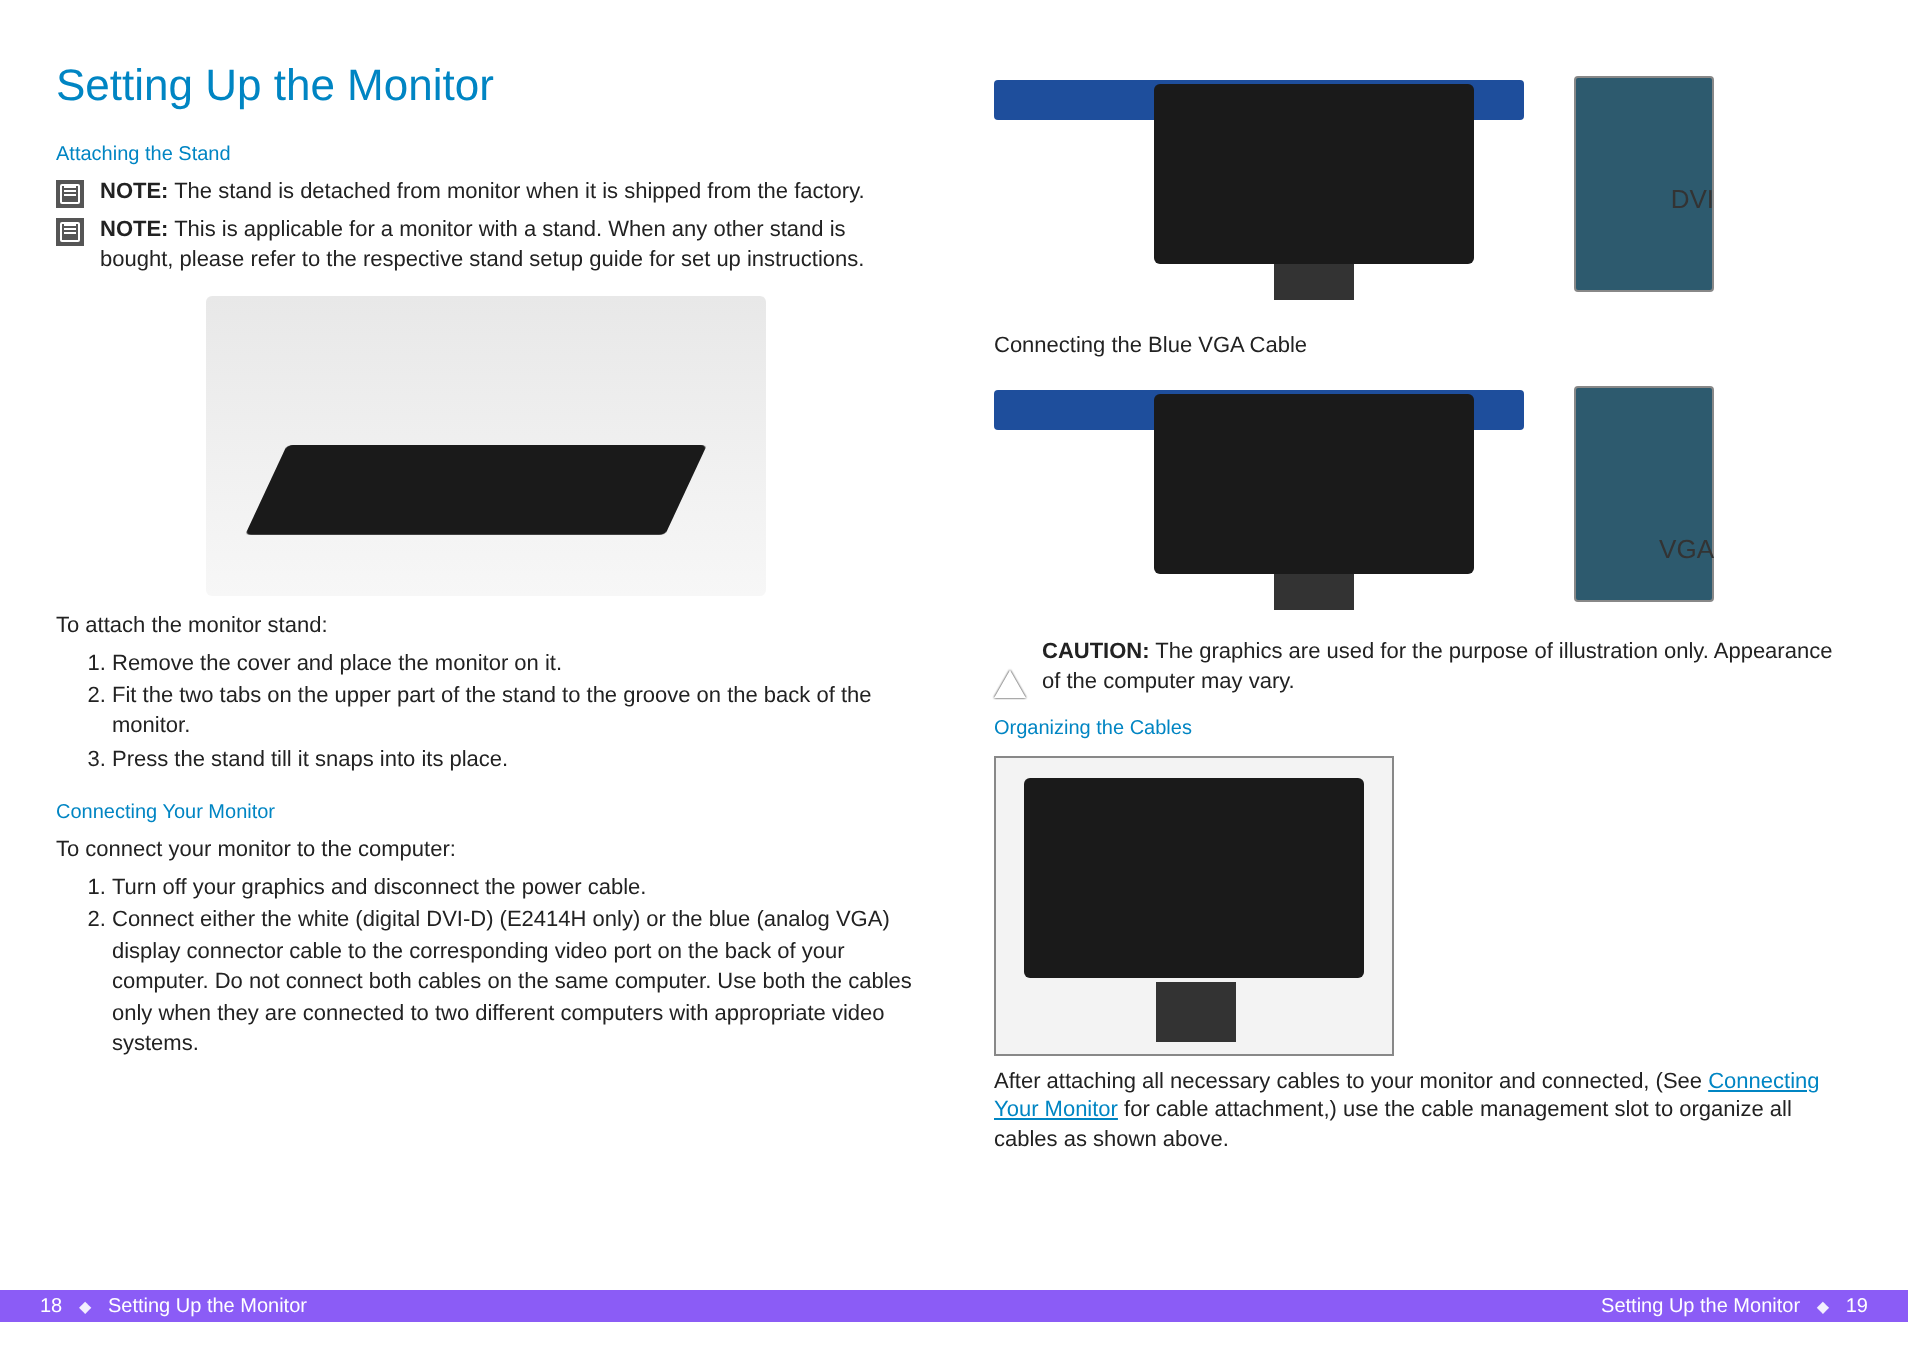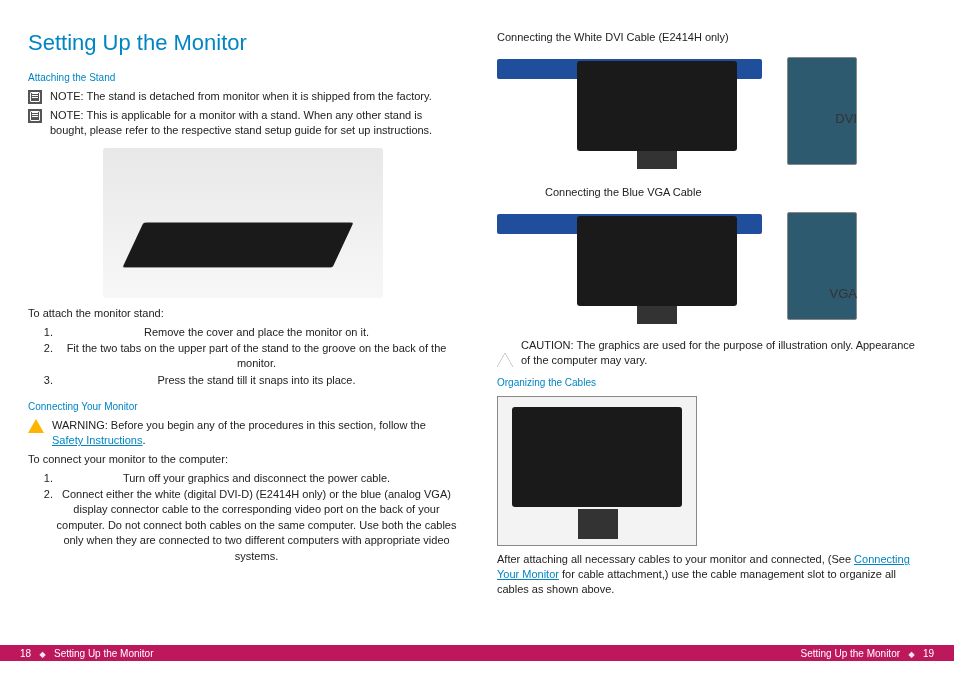--- a/index.html
+++ b/index.html
@@ -72,23 +72,23 @@
   .caution-icon{
     width: 0; height: 0;
     border-left: 8px solid transparent;
     border-right: 8px solid transparent;
     border-bottom: 14px solid #fff;
     flex-shrink: 0;
     position: relative;
     margin-top:1px;
     filter: drop-shadow(0 0 0.6px #000);
   }
-  .bold { font-weight: 400; }
+  .bold { font-weight: 700; }
   .body-text { line-height: 1.35; margin-bottom: 4px; }
-  ol { padding-left: 28px; margin-bottom: 6px; text-align: center; }
+  ol { padding-left: 28px; margin-bottom: 6px; }
   ol li { line-height: 1.4; margin-bottom: 1px; }
   .link { color: #0085c3; text-decoration: underline; }
   .img-box {
     width: 280px; height: 150px;
     margin: 6px auto 8px auto;
     position: relative;
   }
   .stand-img { background: linear-gradient(#e8e8e8,#f7f7f7); border-radius:3px; }
   .stand-img::after{
     content:""; position:absolute; left:30px; bottom:18px; right:40px; height:70px;
@@ -119,21 +119,21 @@
   .org-img{
     width:200px; height:150px; border:1px solid #888; margin:2px 0 6px 0; position:relative; background:#f3f3f3;
   }
   .org-img::after{
     content:""; position:absolute; left:14px; top:10px; right:14px; height:100px; background:#1a1a1a; border-radius:3px;
   }
   .org-img::before{
     content:""; position:absolute; left:80px; bottom:6px; width:40px; height:30px; background:#333;
   }
   .footer{
-    position:absolute; left:0; right:0; bottom:16px; height:16px; background:#be185d; color:#fff;
+    position:absolute; left:0; right:0; bottom:16px; height:16px; background:#8b5cf6; color:#fff;
     display:flex; justify-content:space-between; align-items:center; font-size:10px; padding:0 20px;margin-top:40px;
   }
   .footer .diamond{ font-size:8px; opacity:.9;}
 </style>
 </head>
 <body>
 
 <div class="page">
 
   <div class="col">
@@ -158,44 +158,37 @@
 
     <div class="body-text">To attach the monitor stand:</div>
     <ol>
       <li>Remove the cover and place the monitor on it.</li>
       <li>Fit the two tabs on the upper part of the stand to the groove on the back of the monitor.</li>
       <li>Press the stand till it snaps into its place.</li>
     </ol>
 
     <h2>Connecting Your Monitor</h2>
 
-    <div class="note-row">
-      <div class="warn-icon"></div>
-      <div>
-        <span class="bold">WARNING:</span><span> Before you begin any of the procedures in this section, follow the </span><span class="link">Safety Instructions</span><span>.</span>
-      </div>
-    </div>
 
     <div class="body-text">To connect your monitor to the computer:</div>
     <ol>
       <li>Turn off your graphics and disconnect the power cable.</li>
       <li>Connect either the white (digital DVI-D) (E2414H only) or the blue (analog VGA) display connector cable to the corresponding video port on the back of your computer. Do not connect both cables on the same computer. Use both the cables only when they are connected to two different computers with appropriate video systems.</li>
     </ol>
   </div>
 
   <div class="col">
-    <div class="body-text">Connecting the White DVI Cable (E2414H only)</div>
     <div class="slim-diagram">
       <div class="bar" style="background:#1e4e9c;"></div>
       <div class="mon"></div>
       <div class="pc"></div>
       <div class="portlabel">DVI</div>
     </div>
 
-    <div class="body-text" style="margin-top:6px;margin-left:48px;">Connecting the Blue VGA Cable</div>
+    <div class="body-text" style="margin-top:6px;">Connecting the Blue VGA Cable</div>
     <div class="slim-diagram">
       <div class="bar" style="background:#1e4e9c;"></div>
       <div class="mon"></div>
       <div class="pc"></div>
       <div class="portlabel" style="top:78px;text-align:center;">VGA</div>
     </div>
 
     <div class="note-row" style="margin-top:4px;align-items:flex-end;">
       <div class="caution-icon"></div>
       <div>

